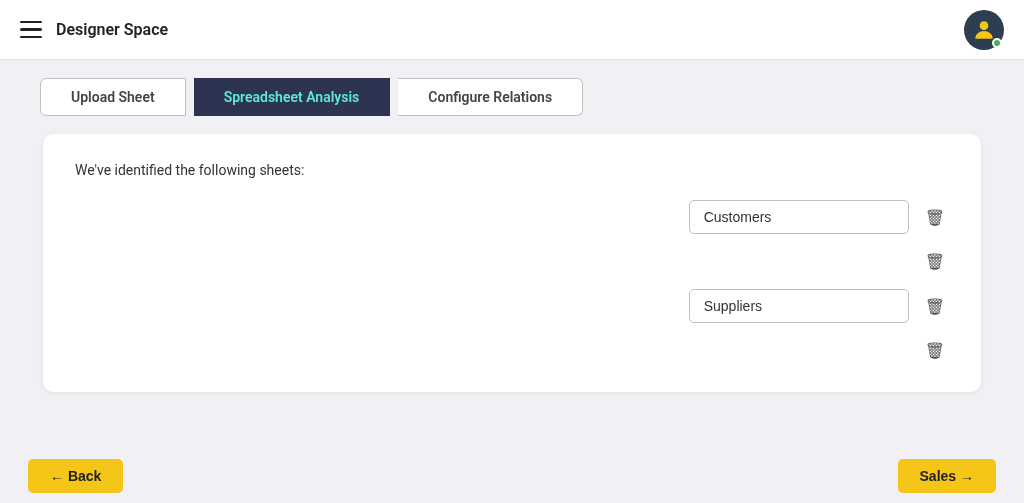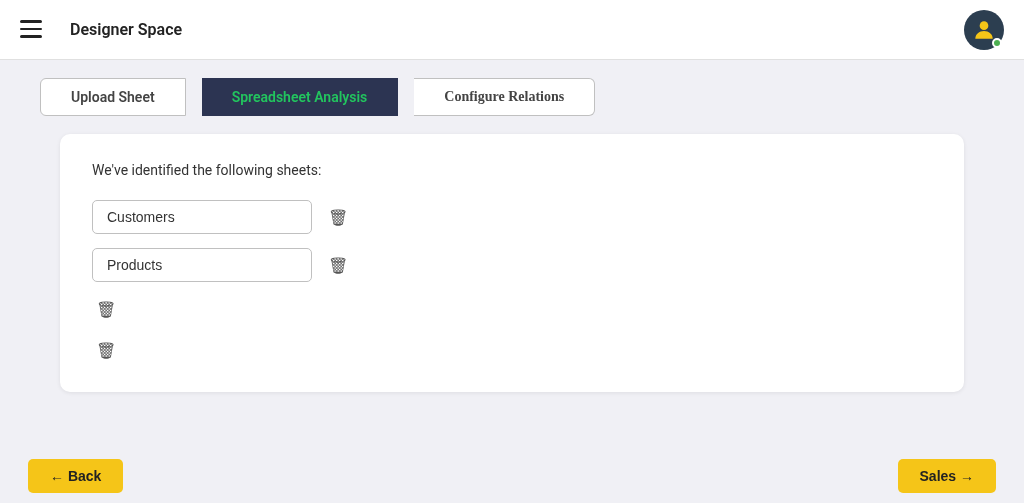--- a/index.html
+++ b/index.html
@@ -22,21 +22,22 @@
       display: flex;
       align-items: center;
       justify-content: space-between;
       padding: 0 20px;
       height: 60px;
       border-bottom: 1px solid #e0e0e0;
     }
 
     .header-left {
       display: flex;
-      gap: 28px;
+      align-items: center;
+      gap: 14px;
     }
 
     .hamburger-icon {
       display: flex;
       flex-direction: column;
       gap: 5px;
       cursor: pointer;
     }
 
     .hamburger-icon span {
@@ -82,56 +83,55 @@
       background: #4caf50;
       border-radius: 50%;
       border: 2px solid #fff;
     }
 
     
     .tabs-container {
       background: #f0f0f5;
       padding: 18px 40px;
       display: flex;
-      gap: 16px;
+      gap: 8px;
     }
 
     .tab {
       padding: 10px 30px;
       border: 1.5px solid #c0c0c0;
       background: #ffffff;
       font-size: 14px;
       font-weight: 600;
       color: #444;
       cursor: pointer;
       user-select: none;
     }
 
     .tab:first-child {
       border-radius: 6px 0 0 6px;
     }
 
     .tab:last-child {
       border-radius: 0 6px 6px 0;
-      font-family: Liberation Serif, serif;
     }
 
     .tab + .tab {
       border-left: none;
     }
 
     .tab.active {
       background: #2c3452;
-      color: #22c55e;
+      color: #5eead4;
       border-color: #2c3452;
     }
 
     
     .main-content {
-      padding: 0 60px;
+      padding: 0 43px;
     }
 
     .card {
       background: #ffffff;
       border-radius: 10px;
       padding: 28px 32px;
       box-shadow: 0 1px 4px rgba(0,0,0,0.08);
     }
 
     .card-title {
@@ -144,20 +144,21 @@
     .sheet-list {
       display: flex;
       flex-direction: column;
       gap: 14px;
     }
 
     .sheet-row {
       display: flex;
       align-items: center;
       gap: 12px;
+      justify-content: flex-end;
     }
 
     .sheet-input {
       border: 1.5px solid #c0c0c0;
       border-radius: 5px;
       padding: 8px 14px;
       font-size: 14px;
       color: #333;
       width: 220px;
       background: #fff;
@@ -233,25 +234,25 @@
   <div class="card">
     <div class="card-title">We've identified the following sheets:</div>
     <div class="sheet-list">
 
       <div class="sheet-row">
         <input class="sheet-input" type="text" value="Customers" style="">
         <span class="trash-icon">🗑</span>
       </div>
 
       <div class="sheet-row">
-        <input class="sheet-input" type="text" value="Products" style="">
-        <span class="trash-icon">🗑</span>
-      </div>
-
-      <div class="sheet-row">
+        <span class="trash-icon">🗑</span>
+      </div>
+
+      <div class="sheet-row">
+        <input class="sheet-input" type="text" value="Suppliers" style="">
         <span class="trash-icon">🗑</span>
       </div>
 
       <div class="sheet-row">
         <span class="trash-icon">🗑</span>
       </div>
 
     </div>
   </div>
 </div>

